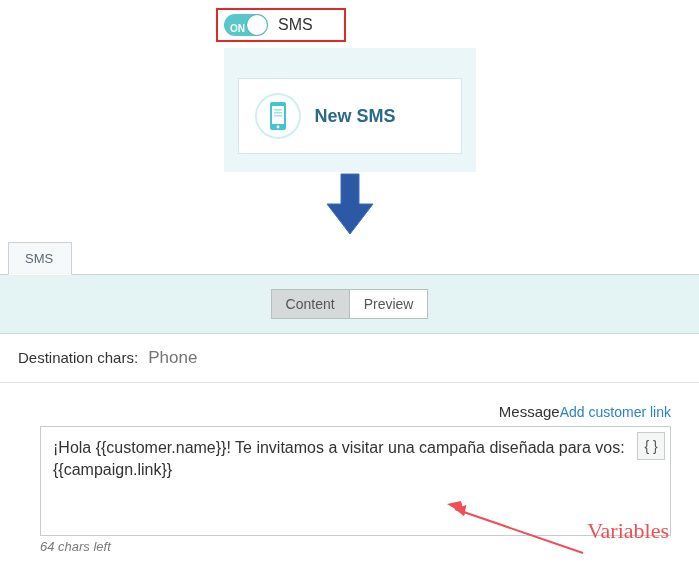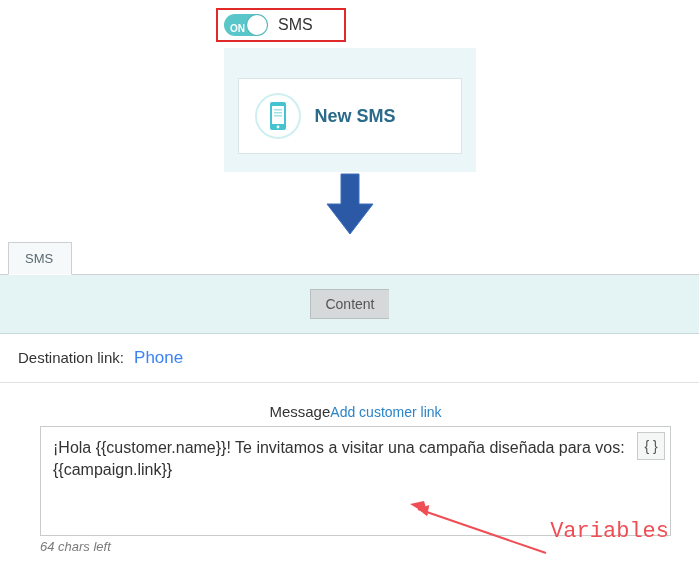--- a/index.html
+++ b/index.html
@@ -131,32 +131,32 @@
   }
   .seg button:first-child { border-right: none; }
 
   
   .dest-row {
     padding: 14px 18px;
     border-bottom: 1px solid #e2e2e2;
     font-size: 15px;
   }
   .dest-row .value {
-    color: #3b82f6;
+    color: #737373;
     font-size: 17px;
     margin-left: 6px;
   }
 
   
   .msg-block {
     padding: 20px 28px 10px 40px;
   }
   .msg-head {
     display: flex;
-    justify-content: center;
+    justify-content: flex-end;
     align-items: flex-end;
     margin-bottom: 6px;
   }
   .msg-head .lbl { color: #333; font-size: 15px; }
   .msg-head .link {
     color: #2a84c7;
     font-size: 14px;
     text-decoration: none;
     cursor: pointer;
   }
@@ -200,21 +200,21 @@
     position: absolute;
     right: 30px;
     top: 118px;
     display: flex;
     align-items: center;
     pointer-events: none;
   }
   .annot-text {
     color: #ef4e55;
     font-size: 22px;
-    font-family: Liberation Mono, monospace;
+    font-family: Liberation Serif, serif;
     margin-left: -6px;
   }
 </style>
 </head>
 <body>
 
 <div class="top-row">
   <div class="toggle">
     <span class="on-text">ON</span>
     <span class="knob"></span>
@@ -244,25 +244,26 @@
   </svg>
 </div>
 
 <div class="tab-strip">
   <div class="tab">SMS</div>
 </div>
 
 <div class="panel">
   <div class="seg">
     <button class="active">Content</button>
+    <button>Preview</button>
   </div>
 </div>
 
 <div class="dest-row">
-  <span>Destination link:</span>
+  <span>Destination chars:</span>
   <span class="value">Phone</span>
 </div>
 
 <div class="msg-block" style="position:relative">
   <div class="msg-head">
     <span class="lbl">Message</span>
     <a class="link">Add customer link</a>
   </div>
   <div class="msg-box-wrap">
     <textarea class="msg-box" style="">¡Hola {{customer.name}}! Te invitamos a visitar una campaña diseñada para vos: {{campaign.link}}</textarea>

